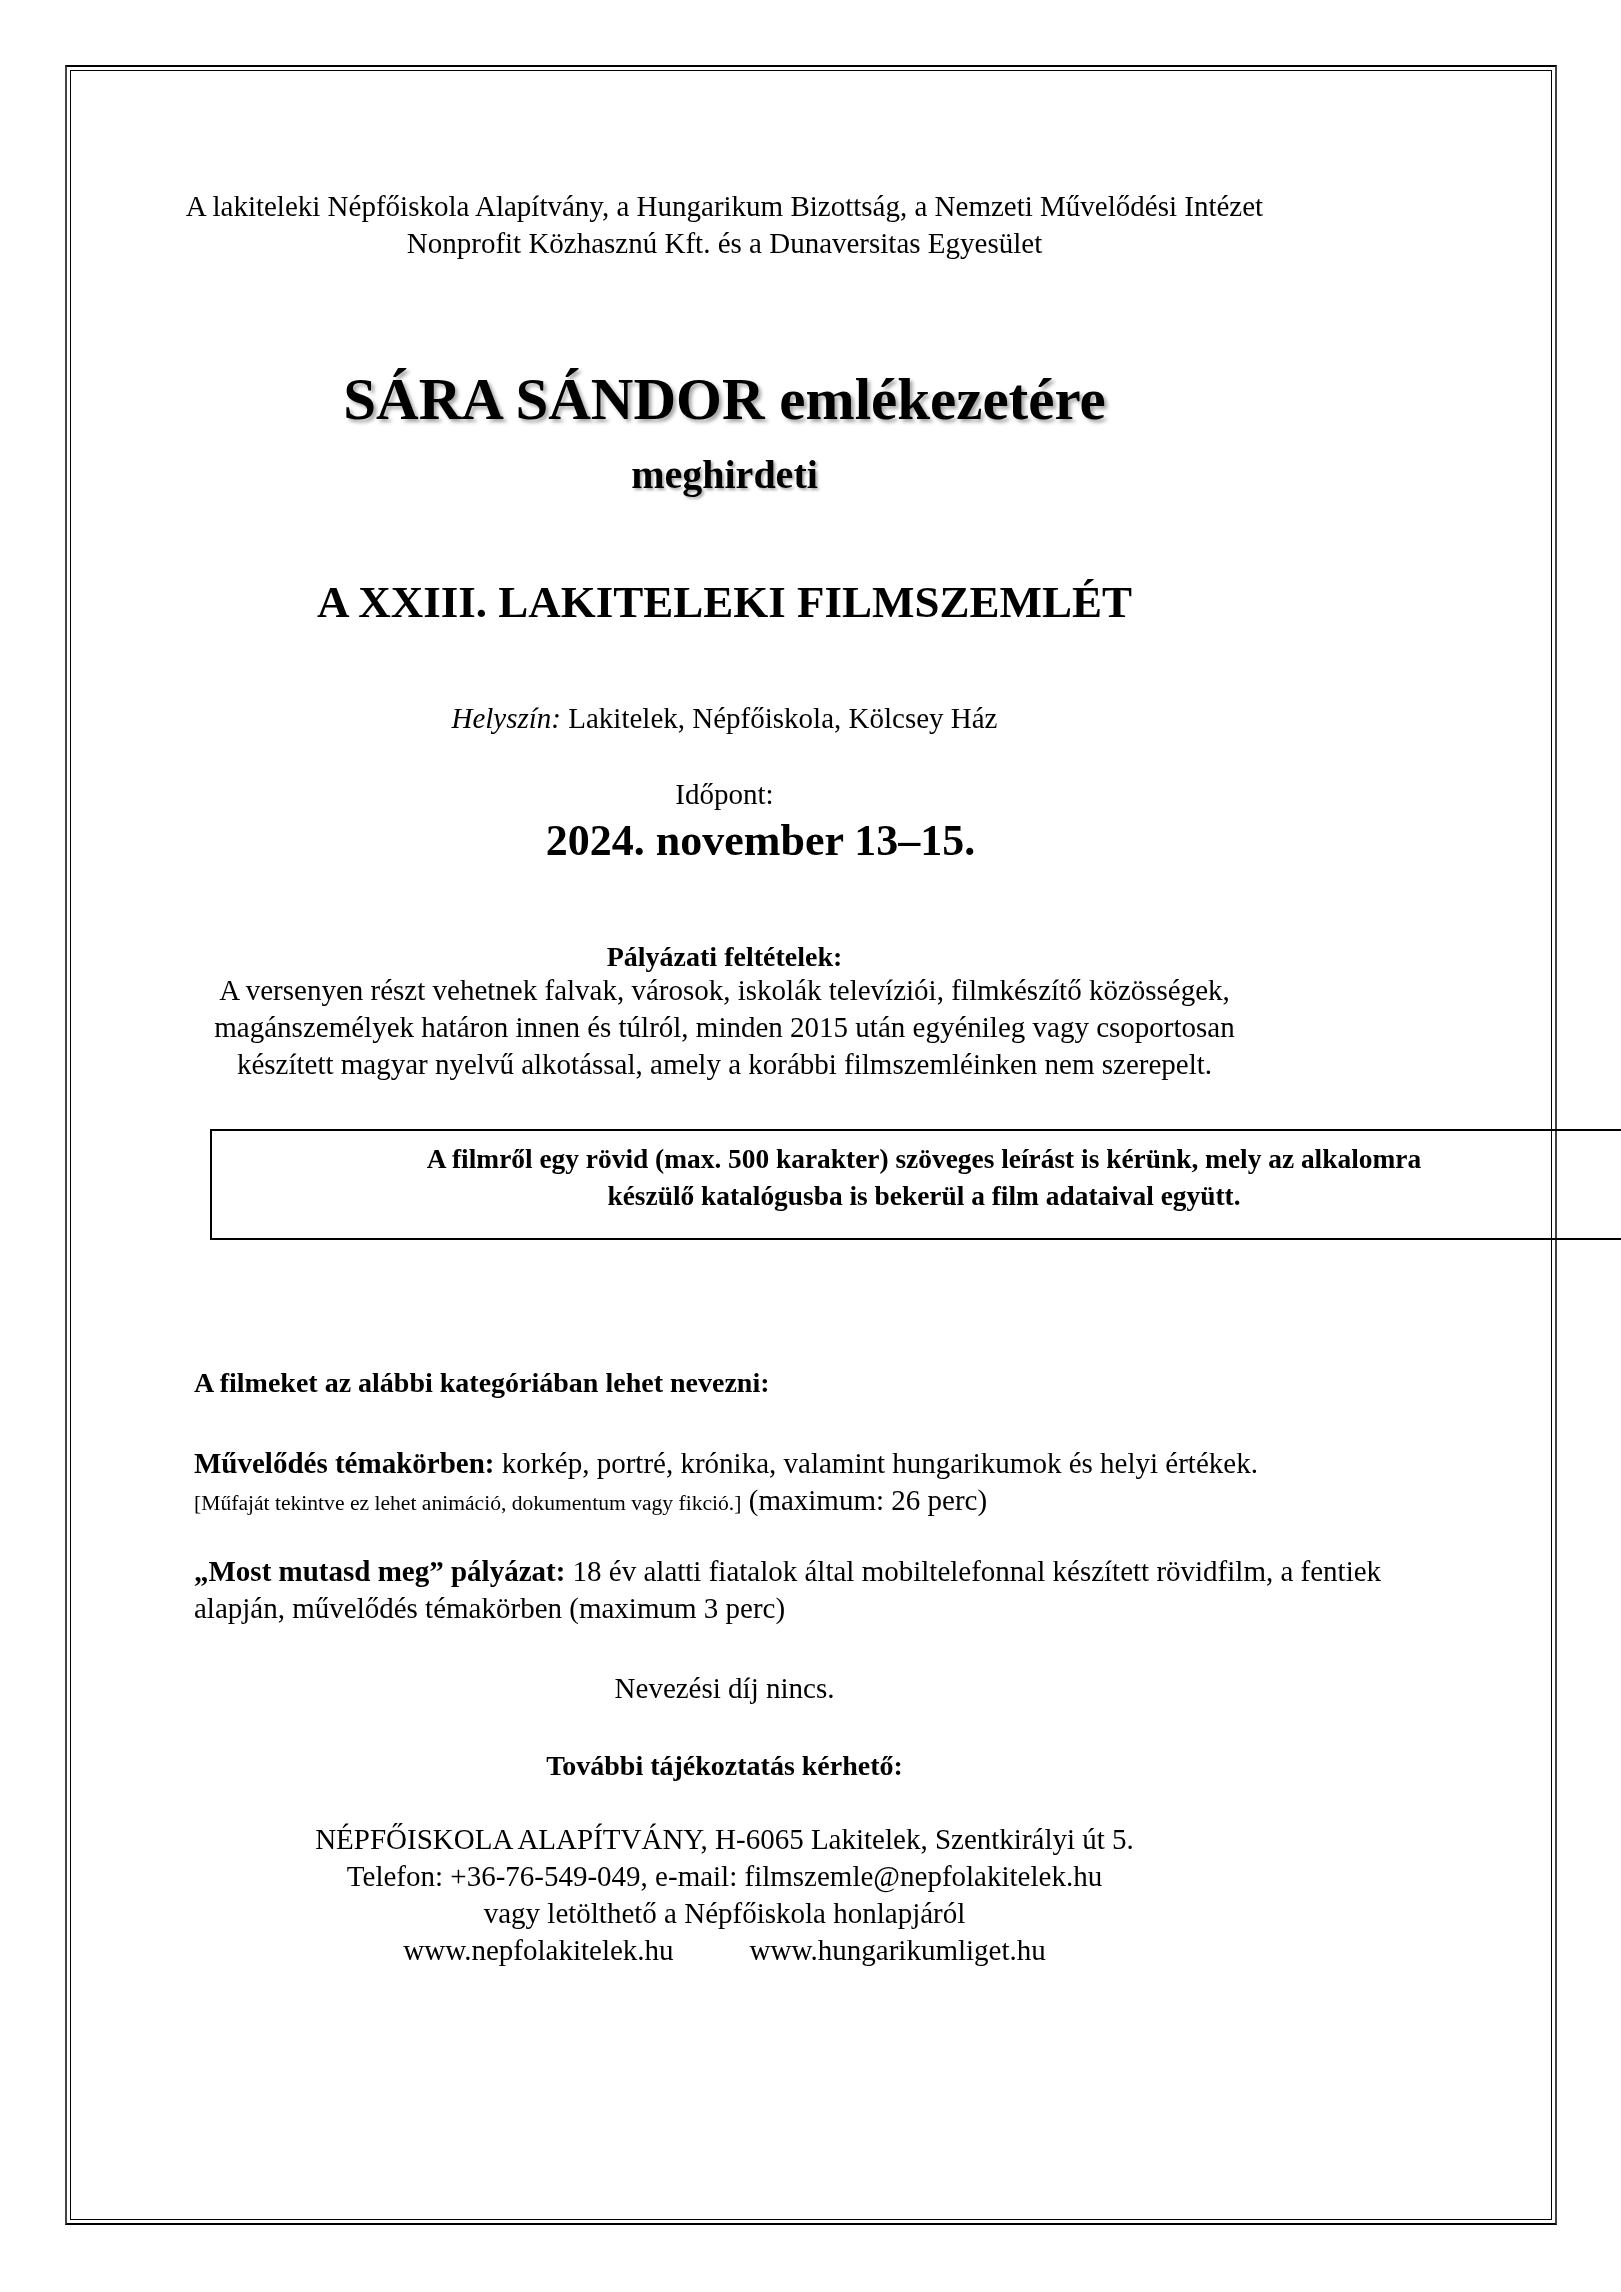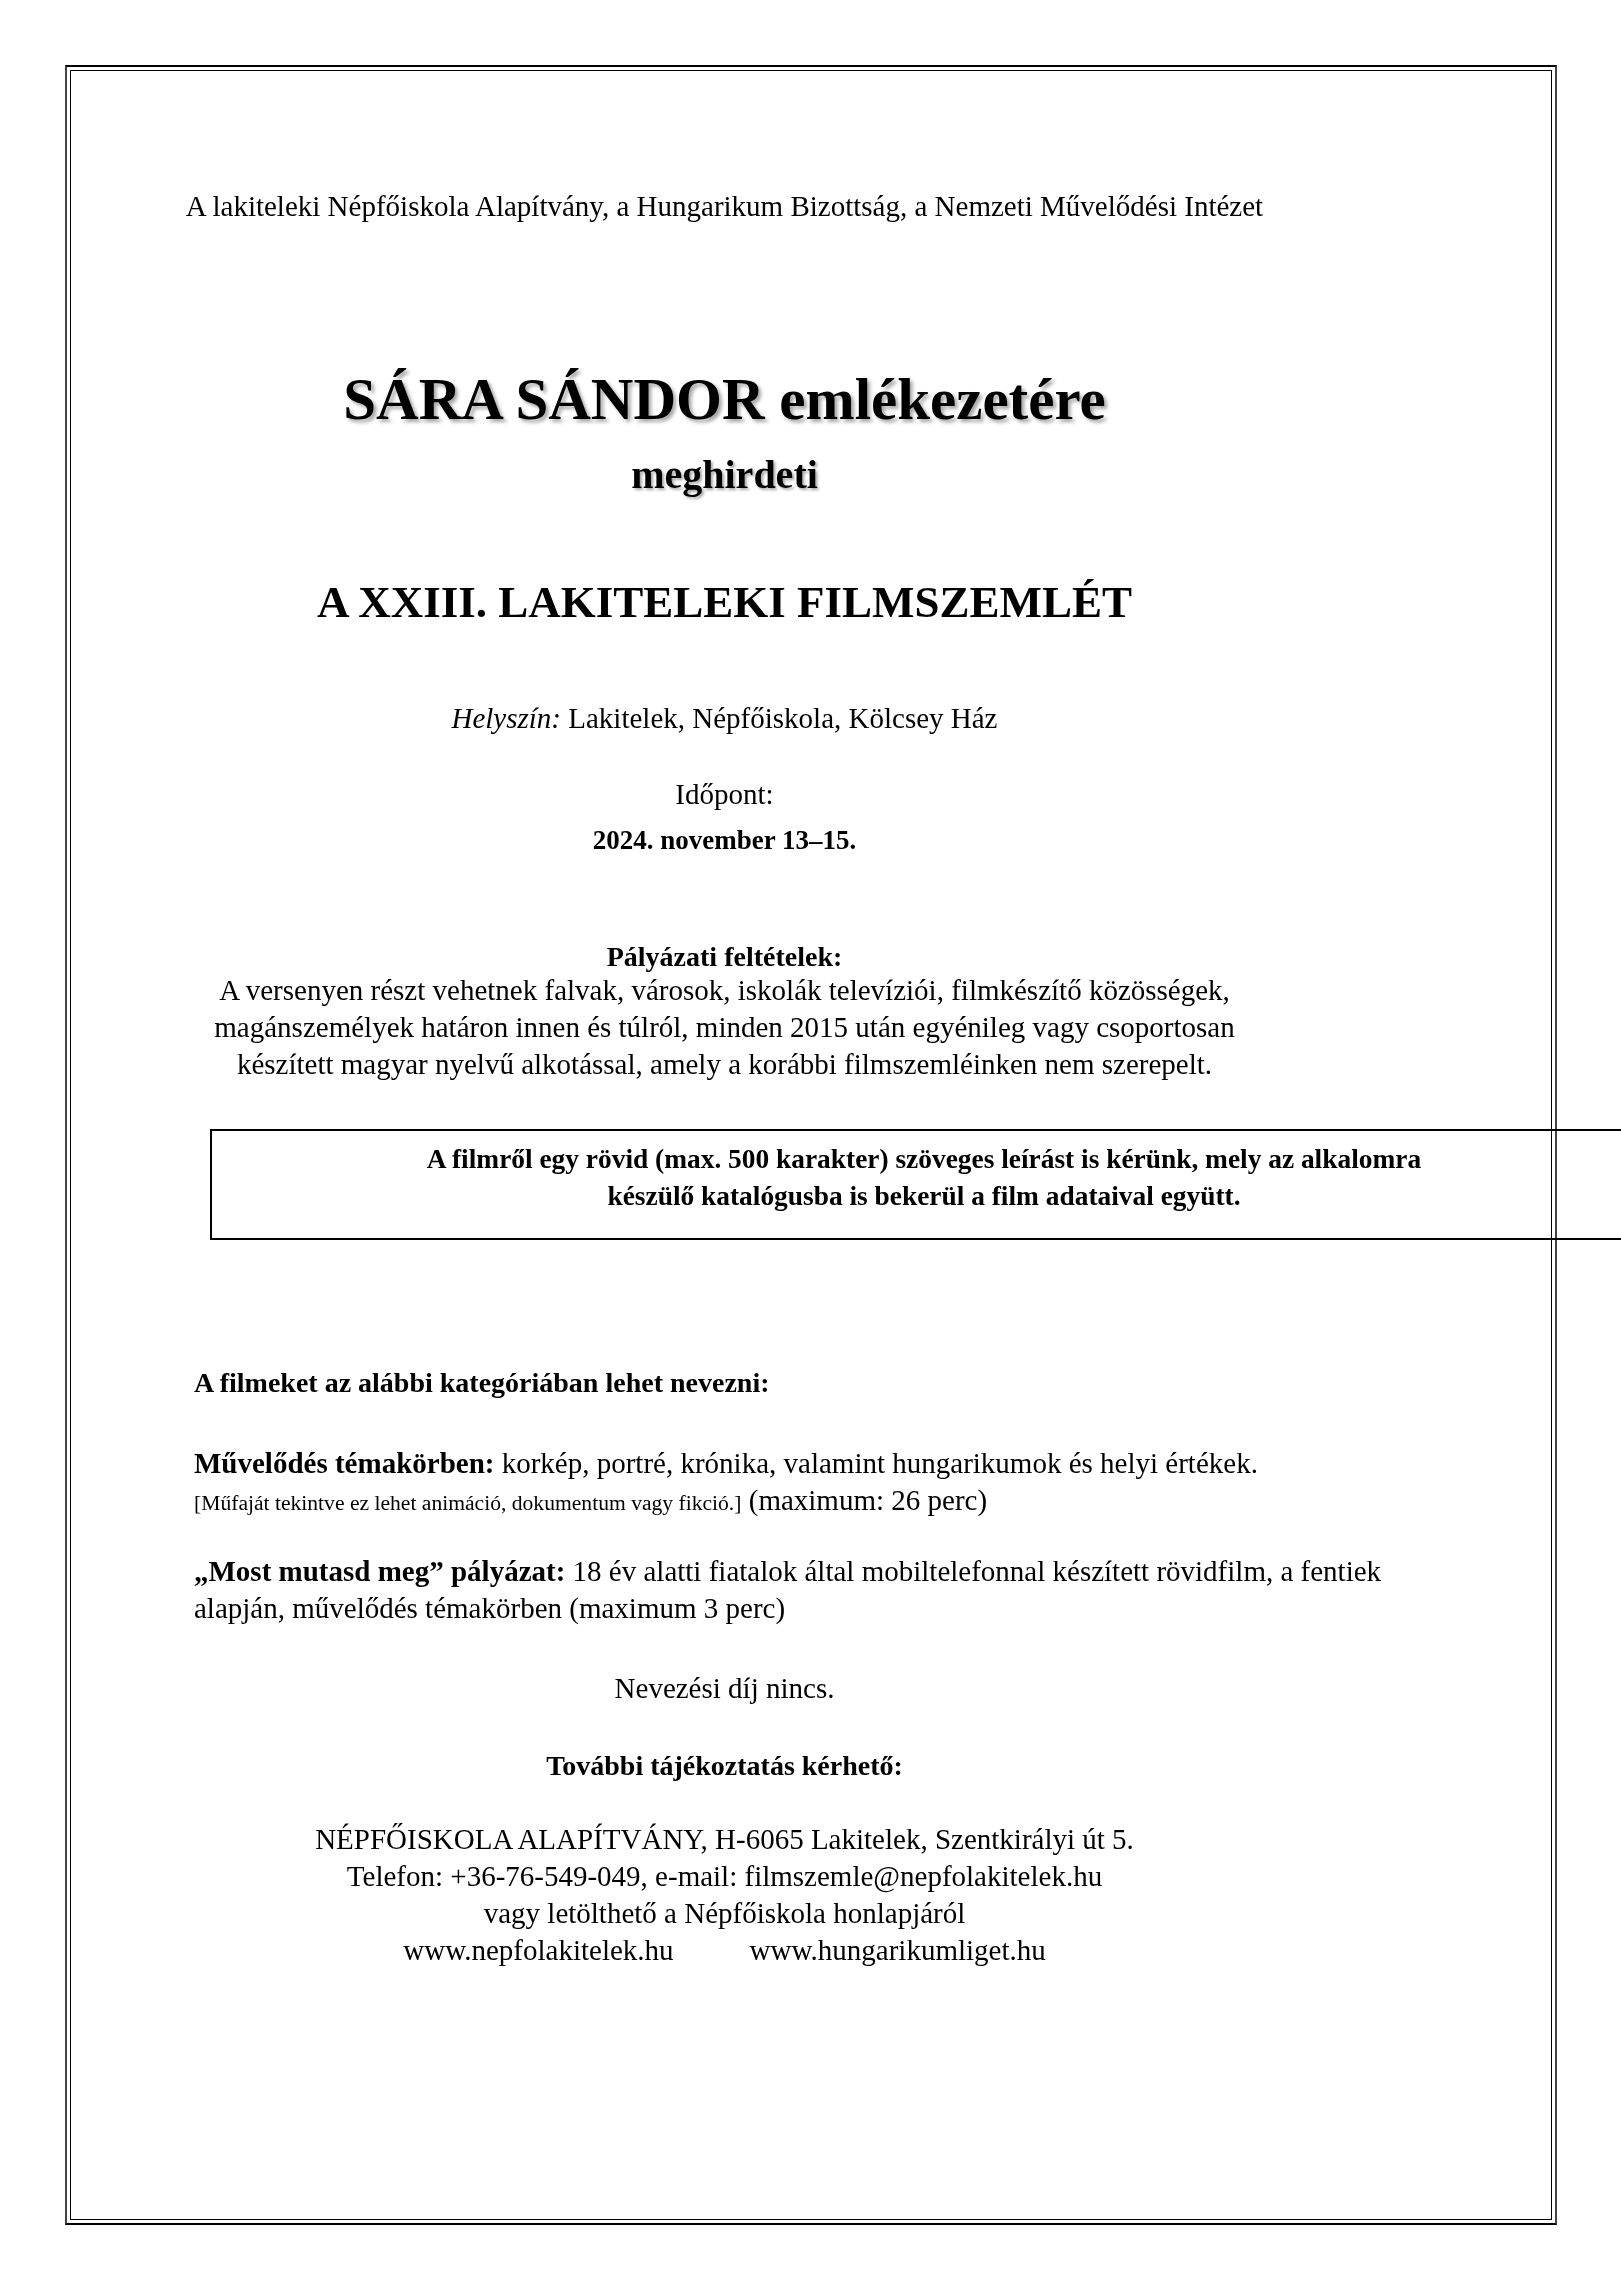--- a/index.html
+++ b/index.html
@@ -24,21 +24,21 @@
       text-shadow: 2.9px 2.9px 3.9px rgba(0,0,0,0.35);
     }
     .title-sub {
       top: 450px; font-size: 40px; font-weight: bold; line-height: 49px;
       text-shadow: 2px 2px 2.9px rgba(0,0,0,0.35);
     }
     .title-event { top: 545px; font-size: 45px; font-weight: bold; line-height: 55px; margin-top: 30px; }
     .venue { top: 700px; font-size: 29px; line-height: 37px; }
     .venue i { font-style: italic; }
     .time-label { top: 776px; font-size: 29px; line-height: 37px; }
-    .date { top: 815px; font-size: 27px; font-weight: bold; line-height: 51px; }
+    .date { top: 815px; font-size: 44px; font-weight: bold; line-height: 51px; padding-left: 36px; }
     .cond-head { top: 939px; font-size: 28px; font-weight: bold; line-height: 35px; }
     .cond-body { top: 972px; font-size: 29px; line-height: 37px; }
     .notice-box {
       position: absolute; left: 210px; top: 1129px; width: 1428px; height: 111px;
       border: 2px solid #000; box-sizing: border-box;
       text-align: center; font-size: 27.4px; font-weight: bold; line-height: 37px;
       padding-top: 9.8px;
     }
     .left-block { position: absolute; left: 194px; width: 1264px; white-space: nowrap; }
     .cat-head { top: 1364px; font-size: 28px; font-weight: bold; line-height: 37px; }
@@ -52,20 +52,21 @@
     b { font-weight: bold; }
   </style>
 </head>
 <body>
 
 <div class="frame-outer"></div>
 <div class="frame-inner"></div>
 
 <div class="t intro">
   <div>A lakiteleki Népfőiskola Alapítvány, a Hungarikum Bizottság, a Nemzeti Művelődési Intézet</div>
+  <div>Nonprofit Közhasznú Kft. és a Dunaversitas Egyesület</div>
 </div>
 
 <div class="t title-main">
   <span>SÁRA SÁNDOR</span><span> emlékezetére</span>
 </div>
 <div class="t title-sub">meghirdeti</div>
 <div class="t title-event">A XXIII. LAKITELEKI FILMSZEMLÉT</div>
 
 <div class="t venue">
   <i>Helyszín:</i><span> Lakitelek, Népfőiskola, Kölcsey Ház</span>

